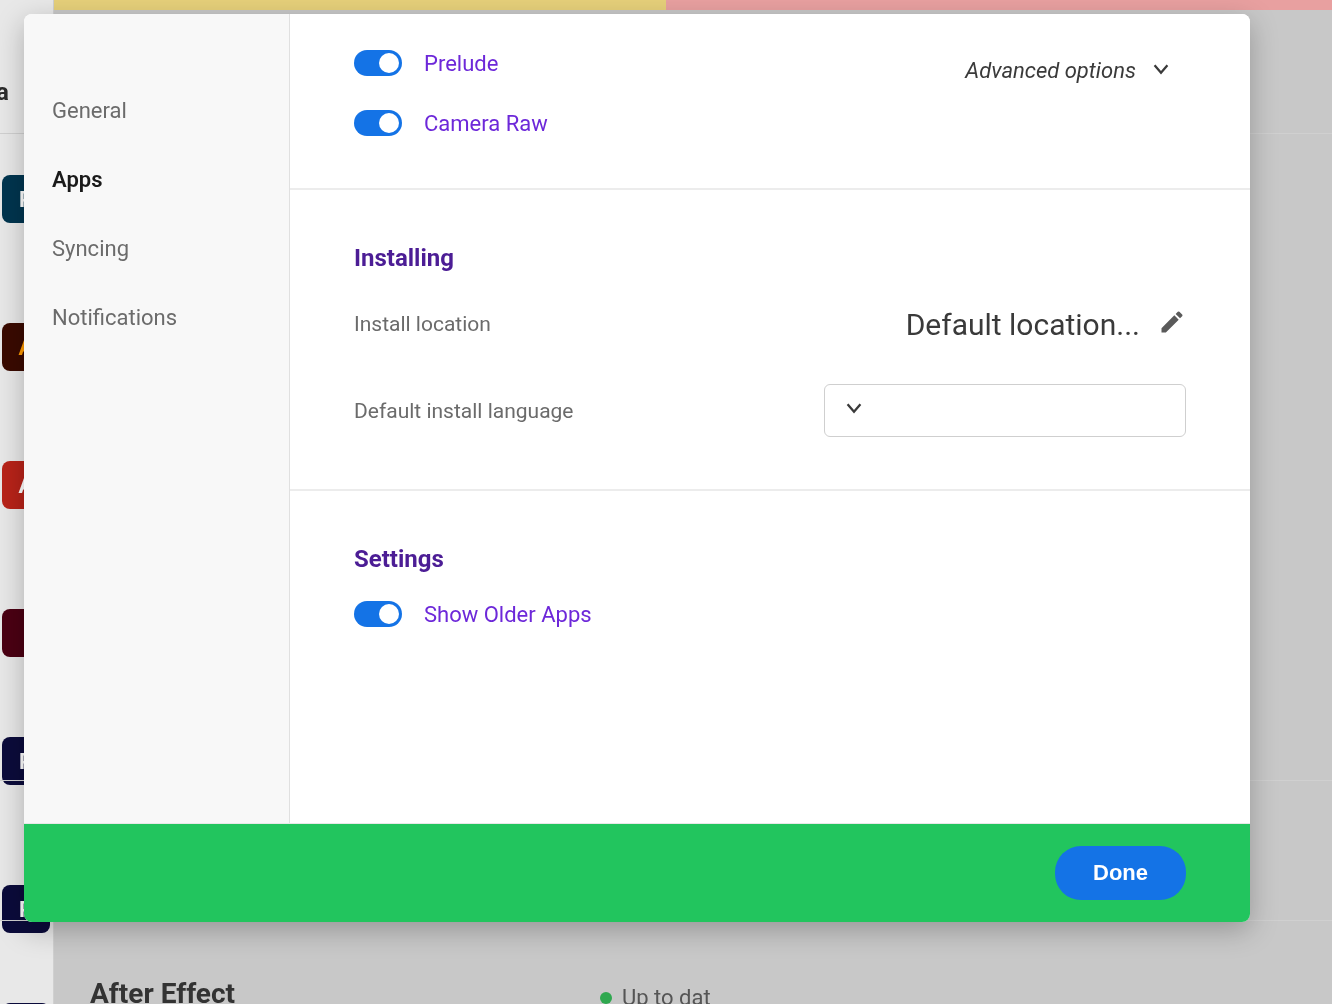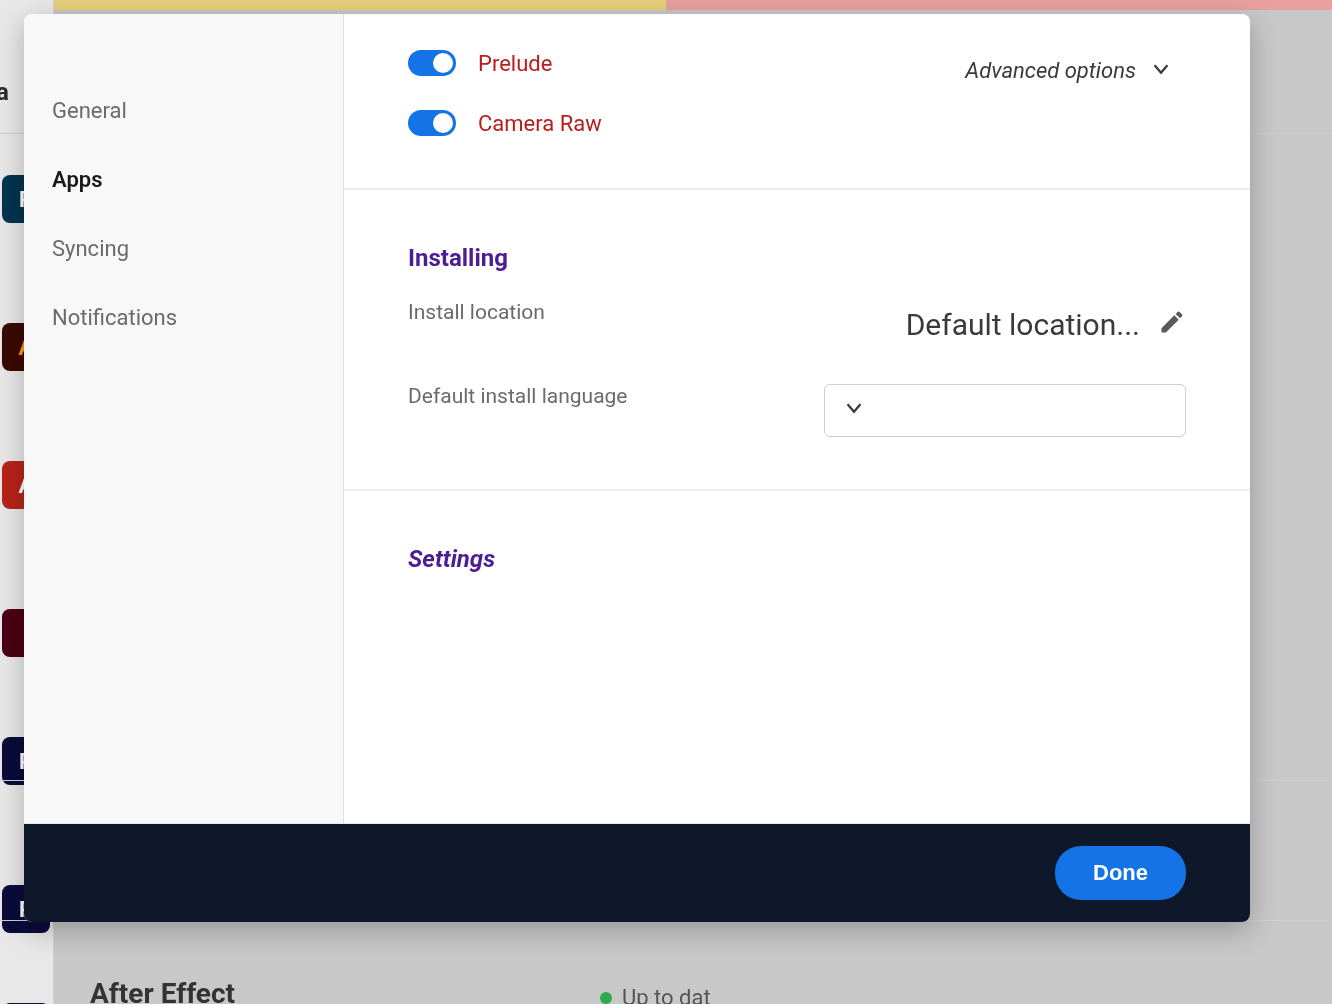--- a/index.html
+++ b/index.html
@@ -66,21 +66,21 @@
       display: flex;
       flex-direction: column;
       overflow: hidden;
     }
     .modal-body {
       flex: 1;
       display: flex;
       min-height: 0;
     }
     .sidebar {
-      width: 320px;
+      width: 266px;
       background: #f8f8f8;
       border-right: 1px solid #e0e0e0;
       padding-top: 62px;
     }
     .sidebar-item {
       padding: 22px 0 22px 28px;
       font-size: 22px;
       color: #6b6b6b;
       cursor: pointer;
       font-weight: 400;
@@ -123,33 +123,34 @@
     .toggle::after {
       content: '';
       position: absolute;
       width: 20px; height: 20px;
       background: #fff;
       border-radius: 50%;
       top: 3px; right: 3px;
     }
     .toggle-label {
       font-size: 22px;
-      color: #b91c1c;
+      color: #6d28d9;
     }
     .adv-options {
       position: absolute;
       right: 78px; top: 44px;
       display: flex; align-items: flex-start; gap: 14px;
       font-style: italic;
       font-size: 22px;
       color: #3a3a3a;
       cursor: pointer;
     }
     .setting-row {
       display: flex;
+      align-items: center;
       justify-content: space-between;
       margin-bottom: 36px;
       min-height: 48px;
       gap: 45px;
     }
     .setting-row:last-child { margin-bottom: 0; }
     .setting-label {
       font-size: 21px;
       color: #6b6b6b;
     }
@@ -170,21 +171,21 @@
       width: 362px;
       font-size: 22px;
       color: #3a3a3a;
       cursor: pointer;
     }
     .footer {
       border-top: 1px solid #e8e8e8;
       padding: 22px 64px;
       display: flex;
       justify-content: flex-end;
-      background: #0f172a;
+      background: #22c55e;
     }
     .done-btn {
       background: #1473e6;
       color: #fff;
       border: none;
       border-radius: 26px;
       padding: 14px 38px;
       font-size: 22px;
       font-weight: 600;
       cursor: pointer;
@@ -277,22 +278,26 @@
           <div class="select-box">
             <span class="chevron-icon">
               <svg viewBox="0 0 24 24">
                   <polyline points="5 8 12 16 19 8"></polyline>
                 </svg>
             </span>
           </div>
         </div>
       </div>
 
-      <div class="section" style="padding-top:54px;font-style:italic;">
+      <div class="section" style="padding-top:54px;">
         <div class="section-title">Settings</div>
+        <div class="toggle-row">
+          <div class="toggle"></div>
+          <span class="toggle-label">Show Older Apps</span>
+        </div>
       </div>
 
     </div>
   </div>
 
   <div class="footer">
     <button class="done-btn">Done</button>
   </div>
 </div>
 

